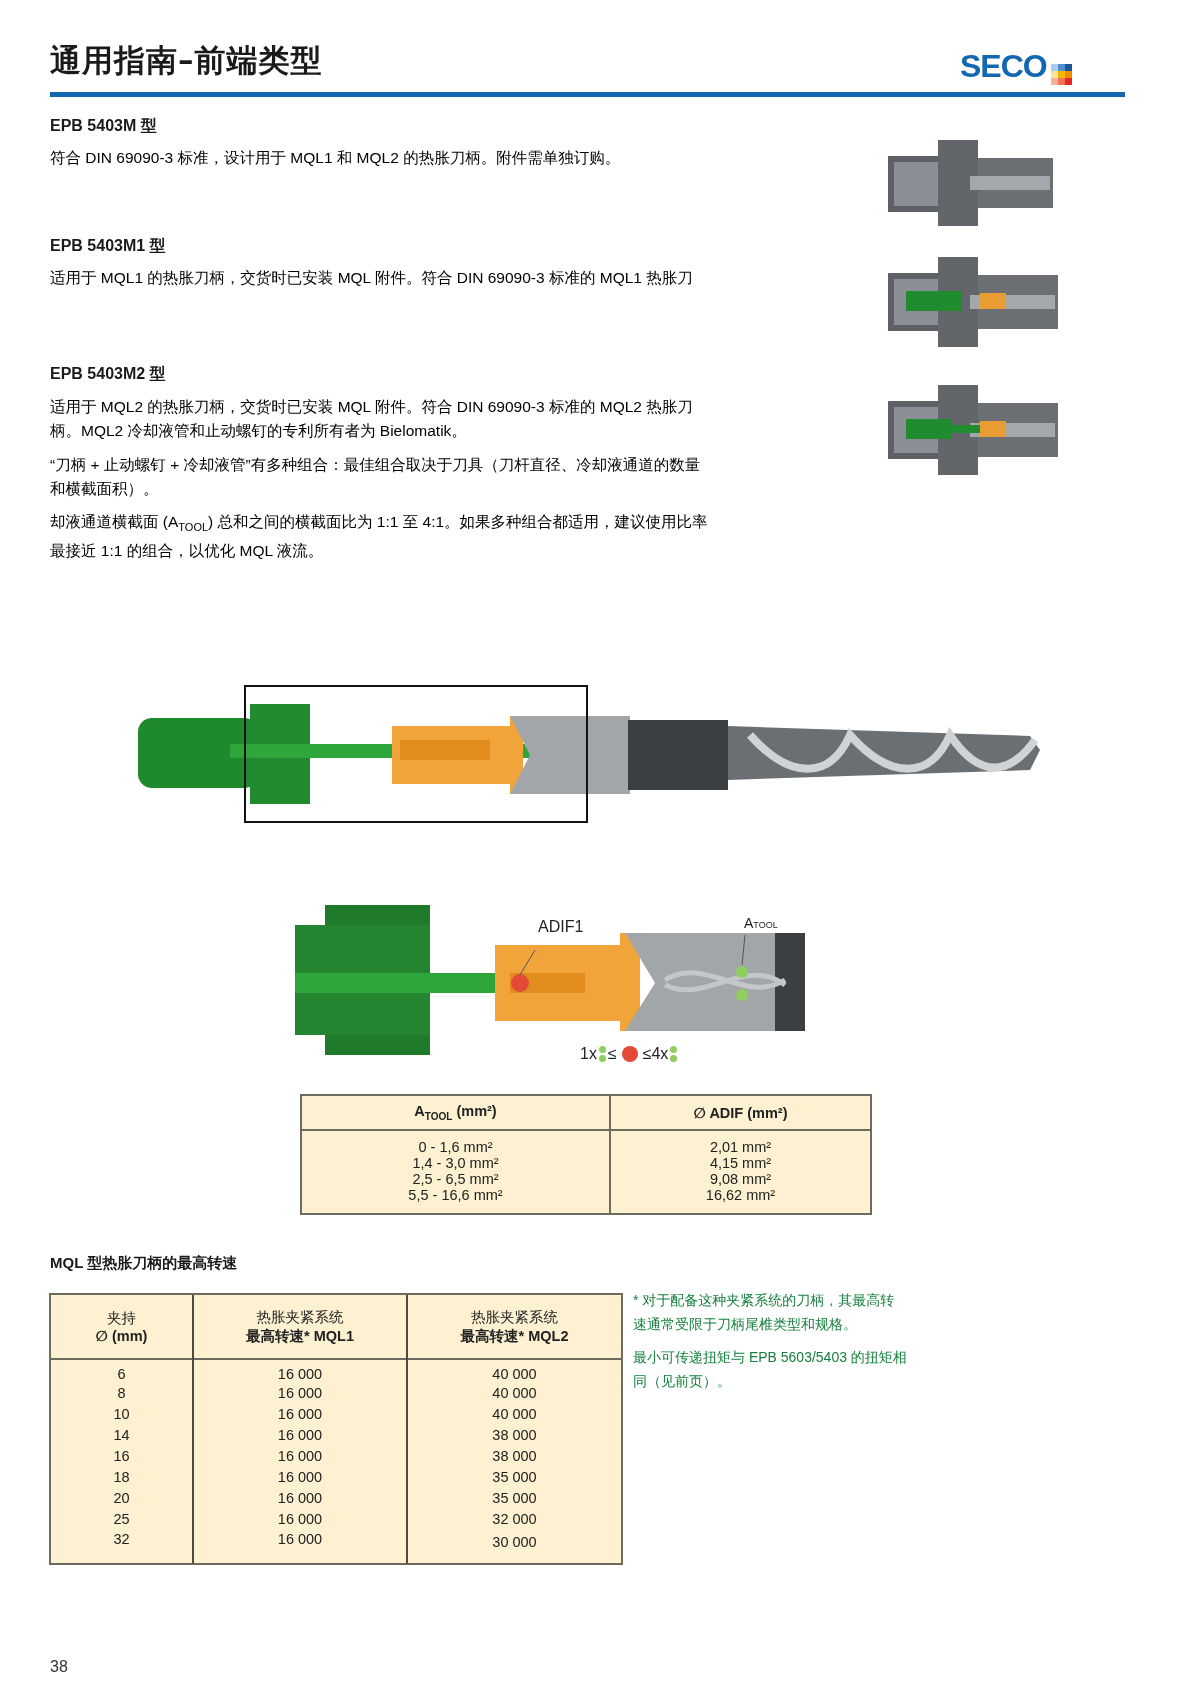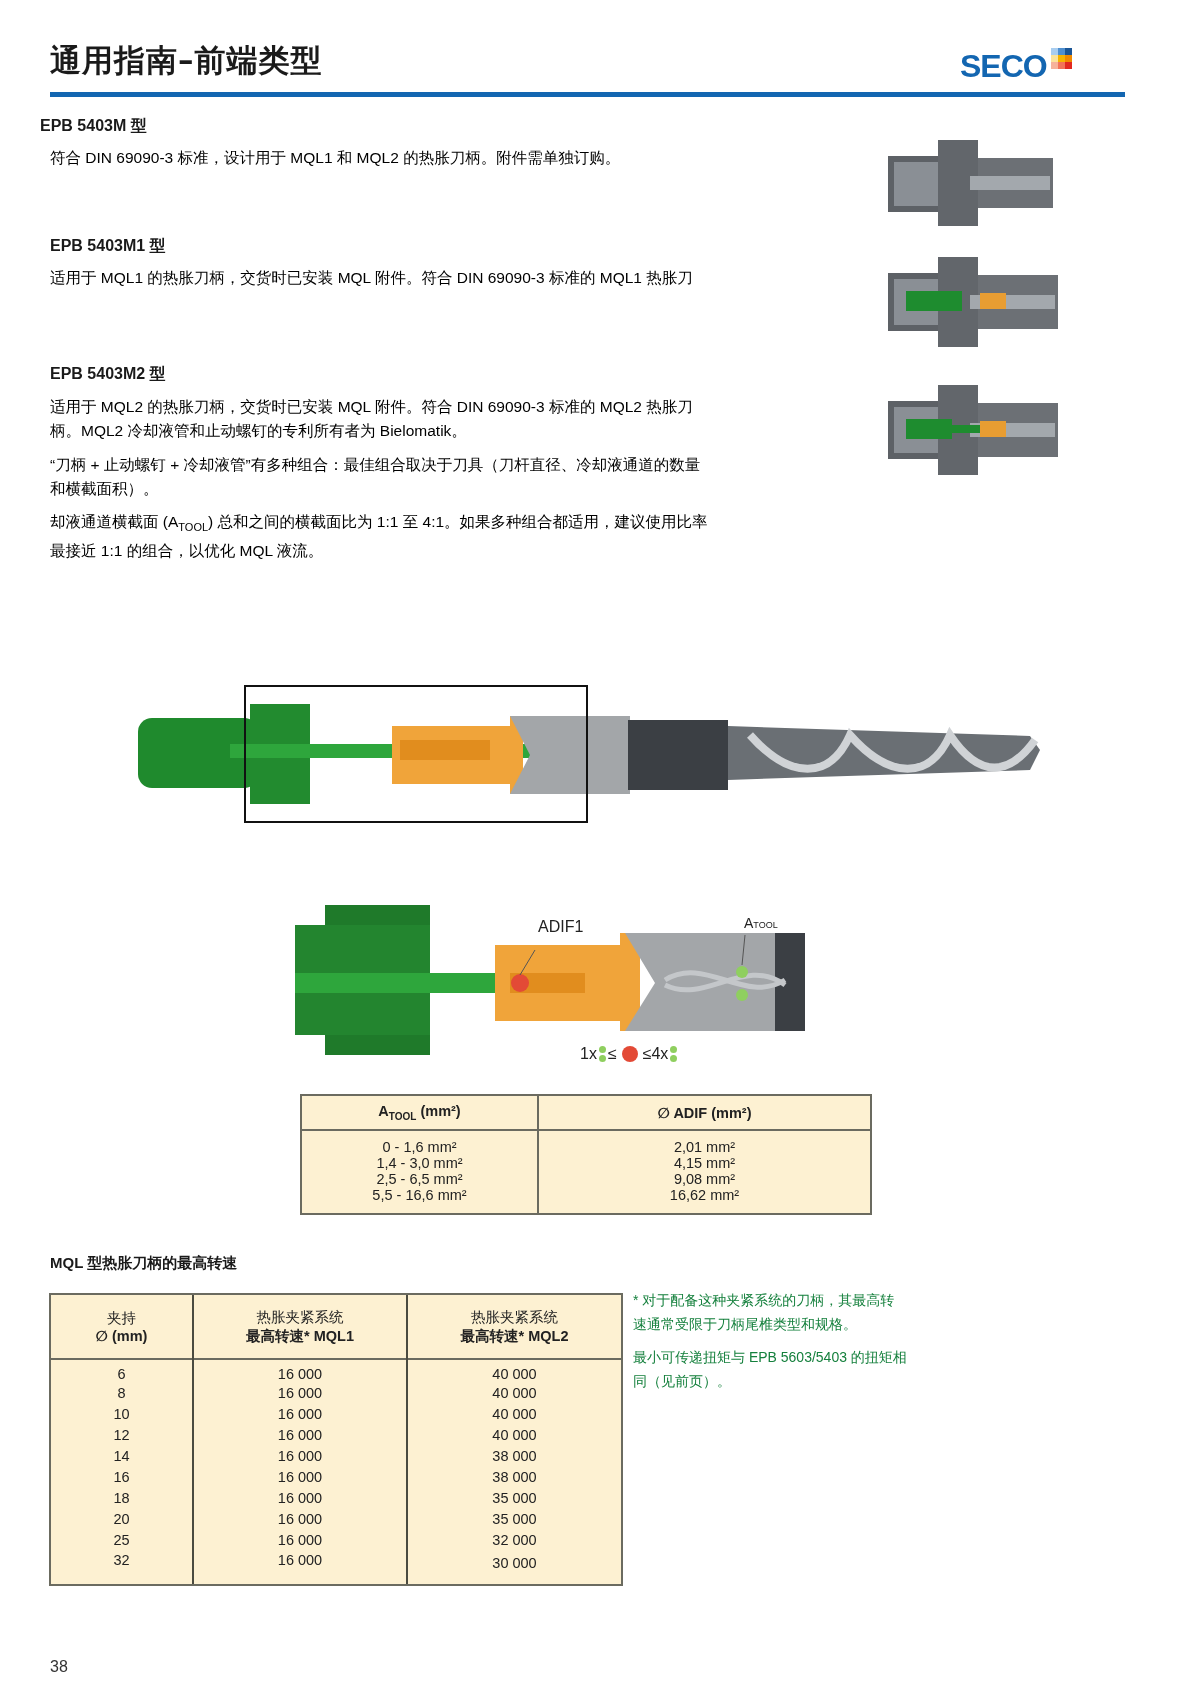--- a/index.html
+++ b/index.html
@@ -1,20 +1,20 @@
 <!DOCTYPE html>
 <html><head>
 <meta charset="utf-8">
 <style>
   * { box-sizing: border-box; margin: 0; padding: 0; }
   body { width: 1200px; height: 1697px; background: #ffffff; font-family: "Liberation Sans", "DejaVu Sans", sans-serif; color: #222; position: relative; overflow: hidden; }
   .abs { position: absolute; }
   .page-title { left: 50px; top: 40px; font-family: "DejaVu Serif", "Liberation Serif", serif; font-size: 31px; font-weight: bold; color: #1a1a1a; letter-spacing: 1px; }
   .header-rule { left: 50px; top: 92px; width: 1075px; height: 5px; background: #1366b1; }
-  .logo { left: 960px; top: 48px; display: flex; align-items: flex-start; }
+  .logo { left: 960px; top: 48px; display: flex; align-items: flex-end; }
   .logo-text { font-size: 32px; font-weight: 900; color: #1366b1; letter-spacing: -1px; font-family: "Liberation Sans", sans-serif; }
   .logo-grid { display: grid; grid-template-columns: repeat(3, 7px); grid-template-rows: repeat(3, 7px); margin-left: 4px; }
   .logo-grid span { display: block; width: 7px; height: 7px; }
   .section-heading { font-size: 16px; font-weight: bold; color: #1a1a1a; }
   .para { font-size: 15.5px; line-height: 24px; color: #000000; }
   .table-wrap { border: 2px solid #6b6b60; background: #fdf1d2; }
   table { border-collapse: collapse; width: 100%; }
   th, td { text-align: center; font-size: 14.5px; color: #222; }
   .note { font-size: 14px; line-height: 24px; color: #15803d; }
 </style>
@@ -31,21 +31,21 @@
     <span style="background:#fbe39a"></span>
       <span style="background:#f6b400"></span>
       <span style="background:#f08a00"></span>
     <span style="background:#f6b29a"></span>
       <span style="background:#f27358"></span>
       <span style="background:#e2281f"></span>
   </div>
 </div>
 <div class="abs header-rule"></div>
 
-<div class="abs section-heading" style="left:40px;top:116px;text-align:center;">EPB 5403M 型</div>
+<div class="abs section-heading" style="left:50px;top:116px;text-align:center;">EPB 5403M 型</div>
 <div class="abs para" style="left:50px;top:146px;">符合 DIN 69090-3 标准，设计用于 MQL1 和 MQL2 的热胀刀柄。附件需单独订购。</div>
 
 <div class="abs section-heading" style="left:50px;top:236px;">EPB 5403M1 型</div>
 <div class="abs para" style="left:50px;top:266px;">
   <div>适用于 MQL1 的热胀刀柄，交货时已安装 MQL 附件。符合 DIN 69090-3 标准的 MQL1 热胀刀</div>
 </div>
 
 <div class="abs section-heading" style="left:50px;top:364px;">EPB 5403M2 型</div>
 <div class="abs para" style="left:50px;top:395px;">
   <div>适用于 MQL2 的热胀刀柄，交货时已安装 MQL 附件。符合 DIN 69090-3 标准的 MQL2 热胀刀</div>
@@ -130,21 +130,21 @@
   <span style="display:inline-flex;flex-direction:column;gap:2px">
       <i style="width:7px;height:7px;border-radius:50%;background:#8fcf5f;display:block"></i>
       <i style="width:7px;height:7px;border-radius:50%;background:#8fcf5f;display:block"></i>
     </span>
 </div>
 
 <div class="abs table-wrap" style="left:300px;top:1094px;width:572px;">
   <table>
     <thead>
       <tr style="height:34px;border-bottom:2px solid #6b6b60;">
-        <th style="width:236px;border-right:2px solid #6b6b60;font-weight:bold"><span>A</span><sub style="font-size:10px">TOOL</sub><span> (mm²)</span></th>
+        <th style="width:308px;border-right:2px solid #6b6b60;font-weight:bold"><span>A</span><sub style="font-size:10px">TOOL</sub><span> (mm²)</span></th>
         <th>∅ ADIF (mm²)</th>
       </tr>
     </thead>
     <tbody>
       <tr>
           <td style="border-right:2px solid #6b6b60;padding-top:8px">0 - 1,6 mm²</td>
           <td style="padding-top:8px">2,01 mm²</td>
         </tr>
       <tr>
           <td style="border-right:2px solid #6b6b60">1,4 - 3,0 mm²</td>
@@ -191,25 +191,20 @@
           <td style="height: 21px; border-right: 2px solid rgb(75, 75, 64);">8</td>
           <td style="height: 21px; border-right: 2px solid rgb(75, 75, 64);">16 000</td>
           <td style="height: 21px;">40 000</td>
         </tr>
         <tr>
           <td style="height: 21px; border-right: 2px solid rgb(75, 75, 64);">10</td>
           <td style="height: 21px; border-right: 2px solid rgb(75, 75, 64);">16 000</td>
           <td style="height: 21px;">40 000</td>
         </tr>
         <tr>
-          <td style="height: 21px; border-right: 2px solid rgb(75, 75, 64);">12</td>
-          <td style="height: 21px; border-right: 2px solid rgb(75, 75, 64);">16 000</td>
-          <td style="height: 21px;">40 000</td>
-        </tr>
-        <tr>
           <td style="height: 21px; border-right: 2px solid rgb(75, 75, 64);">14</td>
           <td style="height: 21px; border-right: 2px solid rgb(75, 75, 64);">16 000</td>
           <td style="height: 21px;">38 000</td>
         </tr>
         <tr>
           <td style="height: 21px; border-right: 2px solid rgb(75, 75, 64);">16</td>
           <td style="height: 21px; border-right: 2px solid rgb(75, 75, 64);">16 000</td>
           <td style="height: 21px;">38 000</td>
         </tr>
         <tr>

